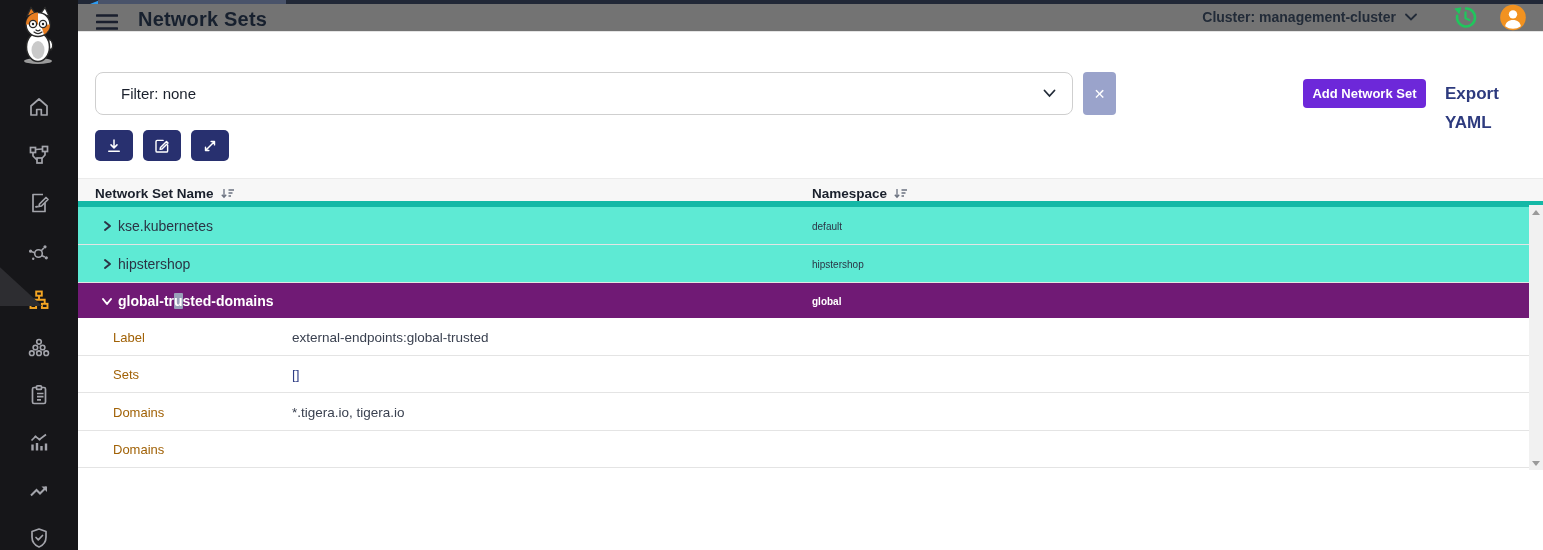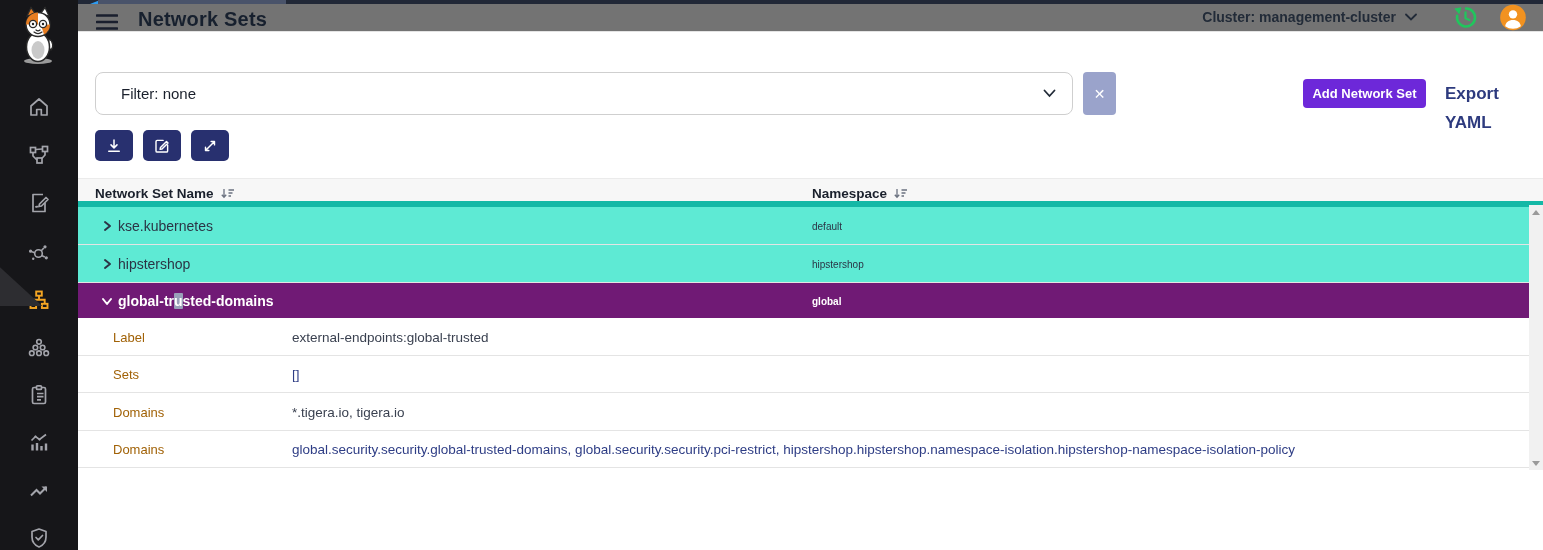--- a/index.html
+++ b/index.html
@@ -289,21 +289,20 @@
     <div class="drow" style="top:149px; height:37px">
       <span class="dlabel">Sets</span>
       <span class="dvalue navy">[]</span>
     </div>
     <div class="drow" style="top:186px; height:38px">
       <span class="dlabel">Domains</span>
       <span class="dvalue">*.tigera.io, tigera.io</span>
     </div>
     <div class="drow" style="top:224px; height:37px">
       <span class="dlabel">Domains</span>
-      <span class="dvalue navy">global.security.security.global-trusted-domains, global.security.security.pci-restrict, hipstershop.hipstershop.namespace-isolation.hipstershop-namespace-isolation-policy</span>
     </div>
   </div>
 
   <div class="sbar">
     <div class="sarrow" style="top:0">
         <div class="tri-up"></div>
       </div>
     <div class="sarrow" style="bottom:0">
         <div class="tri-dn"></div>
       </div>

